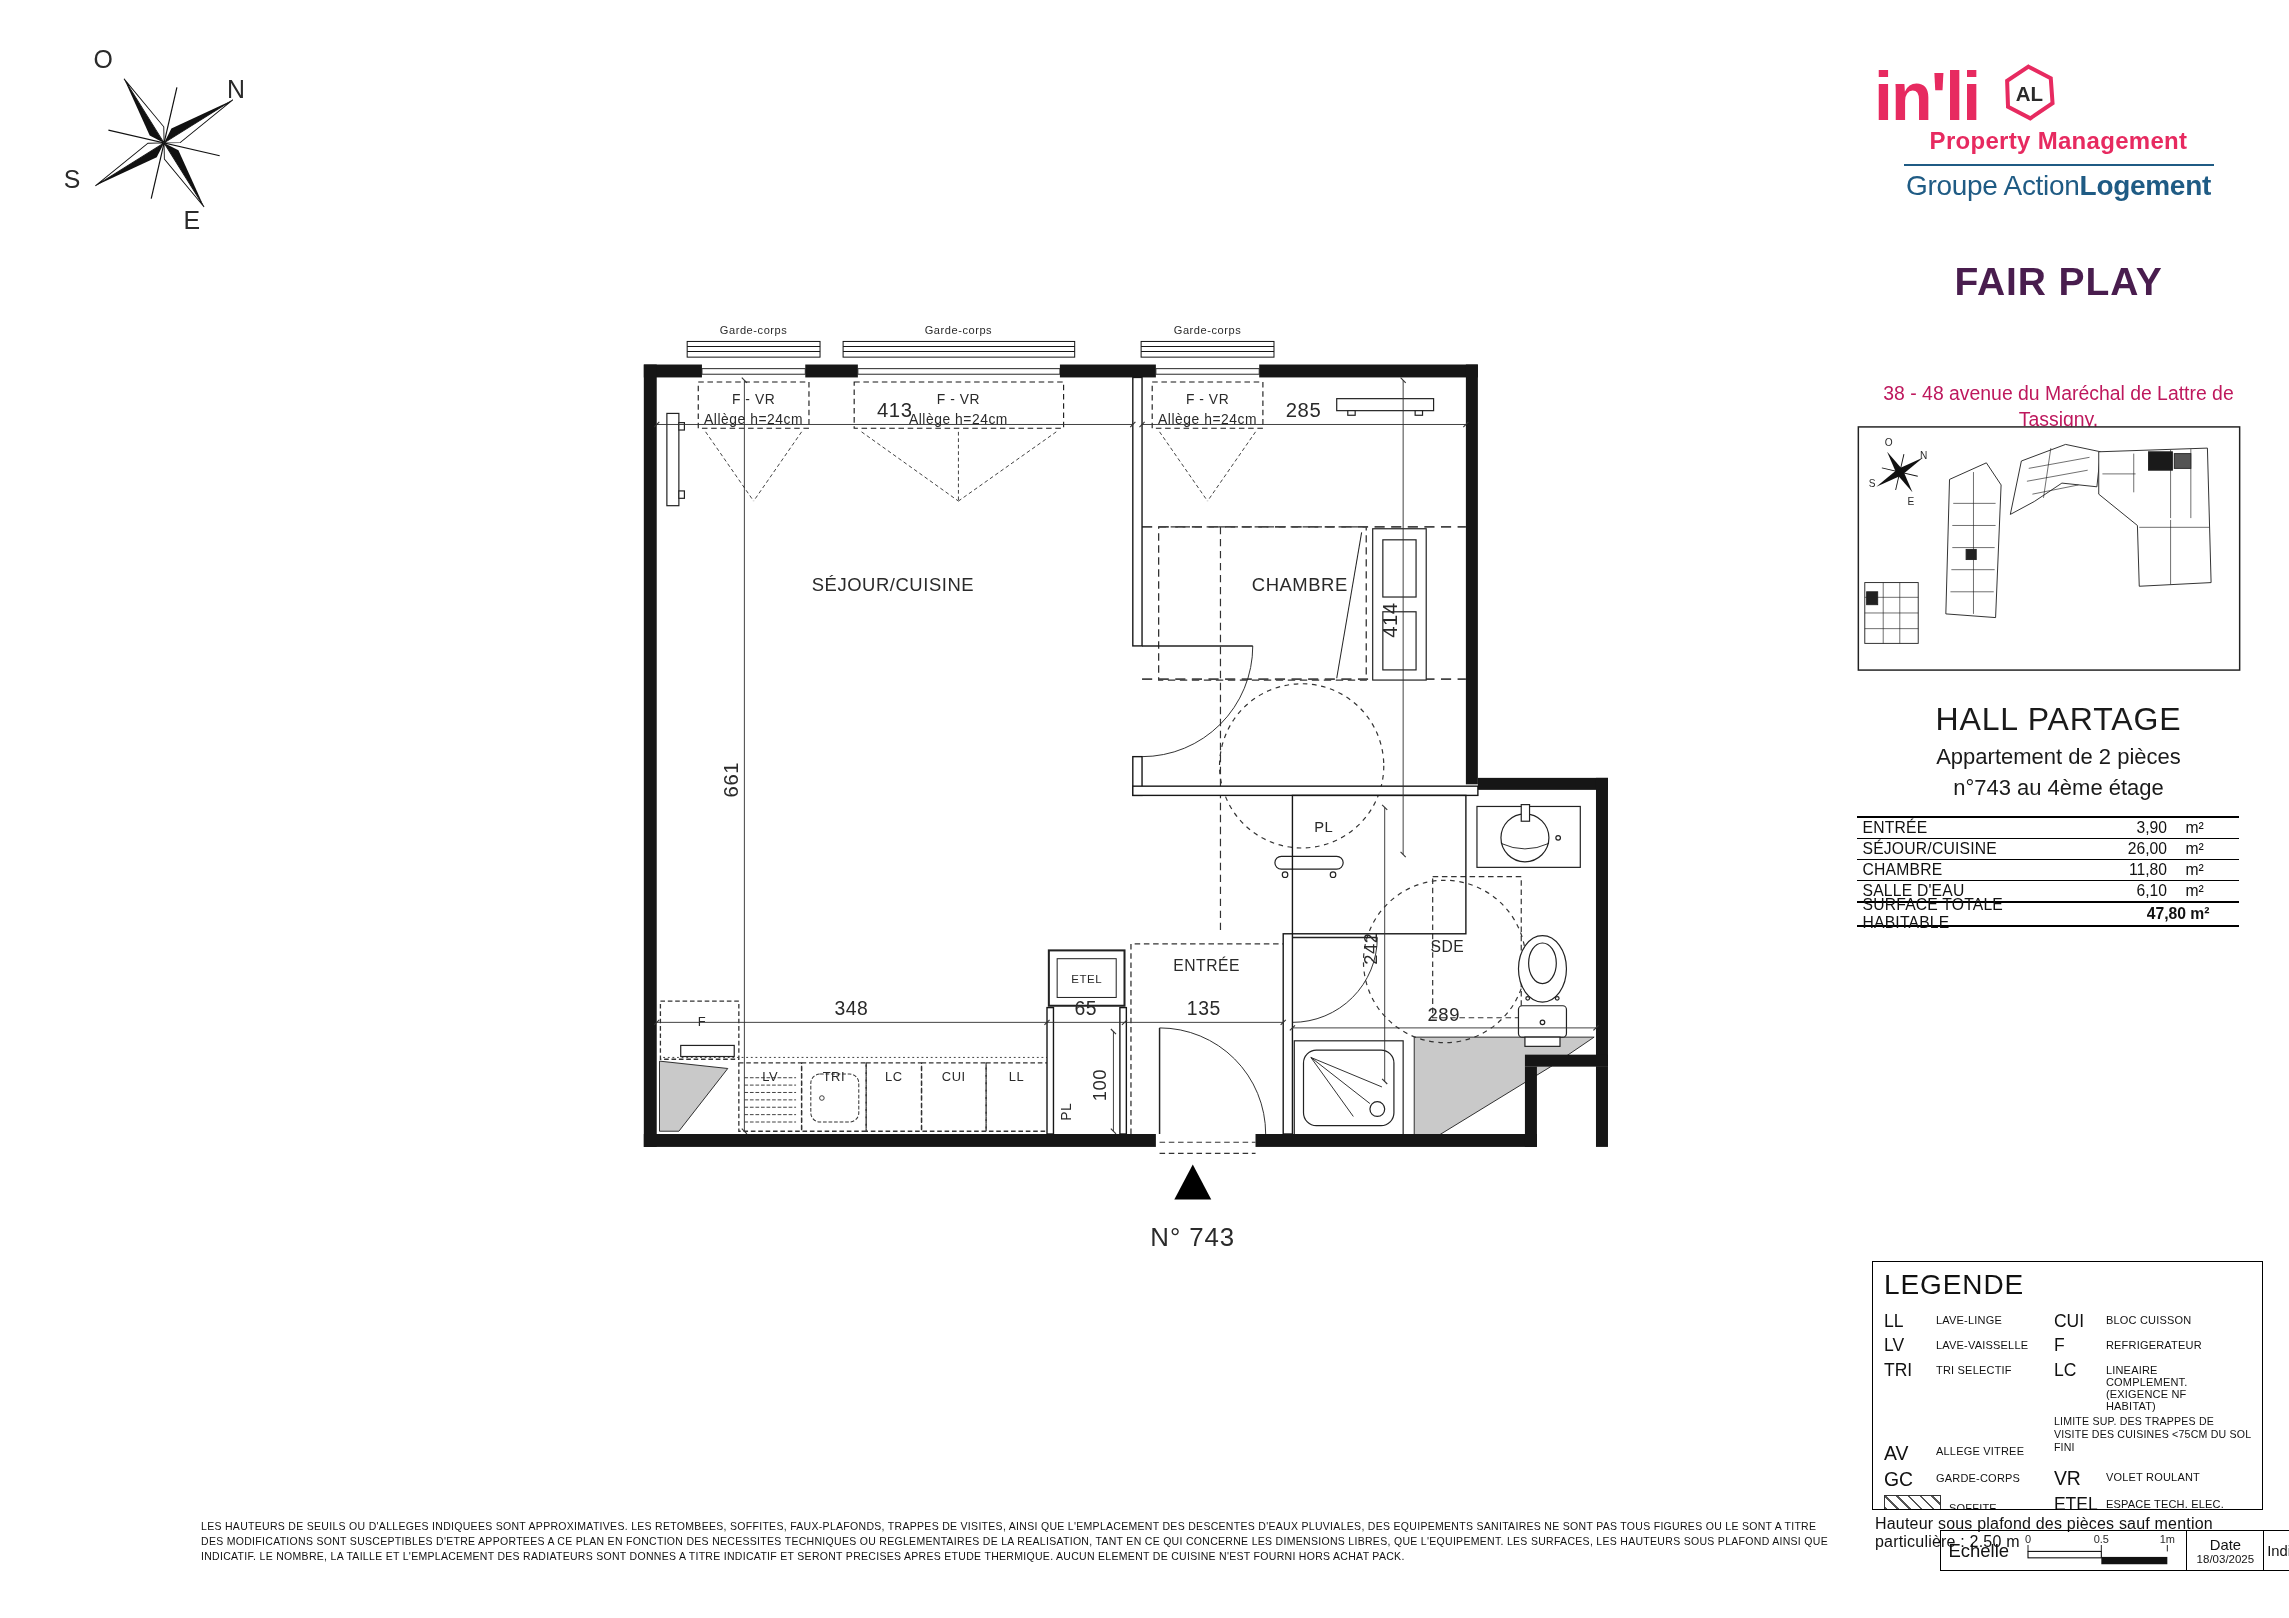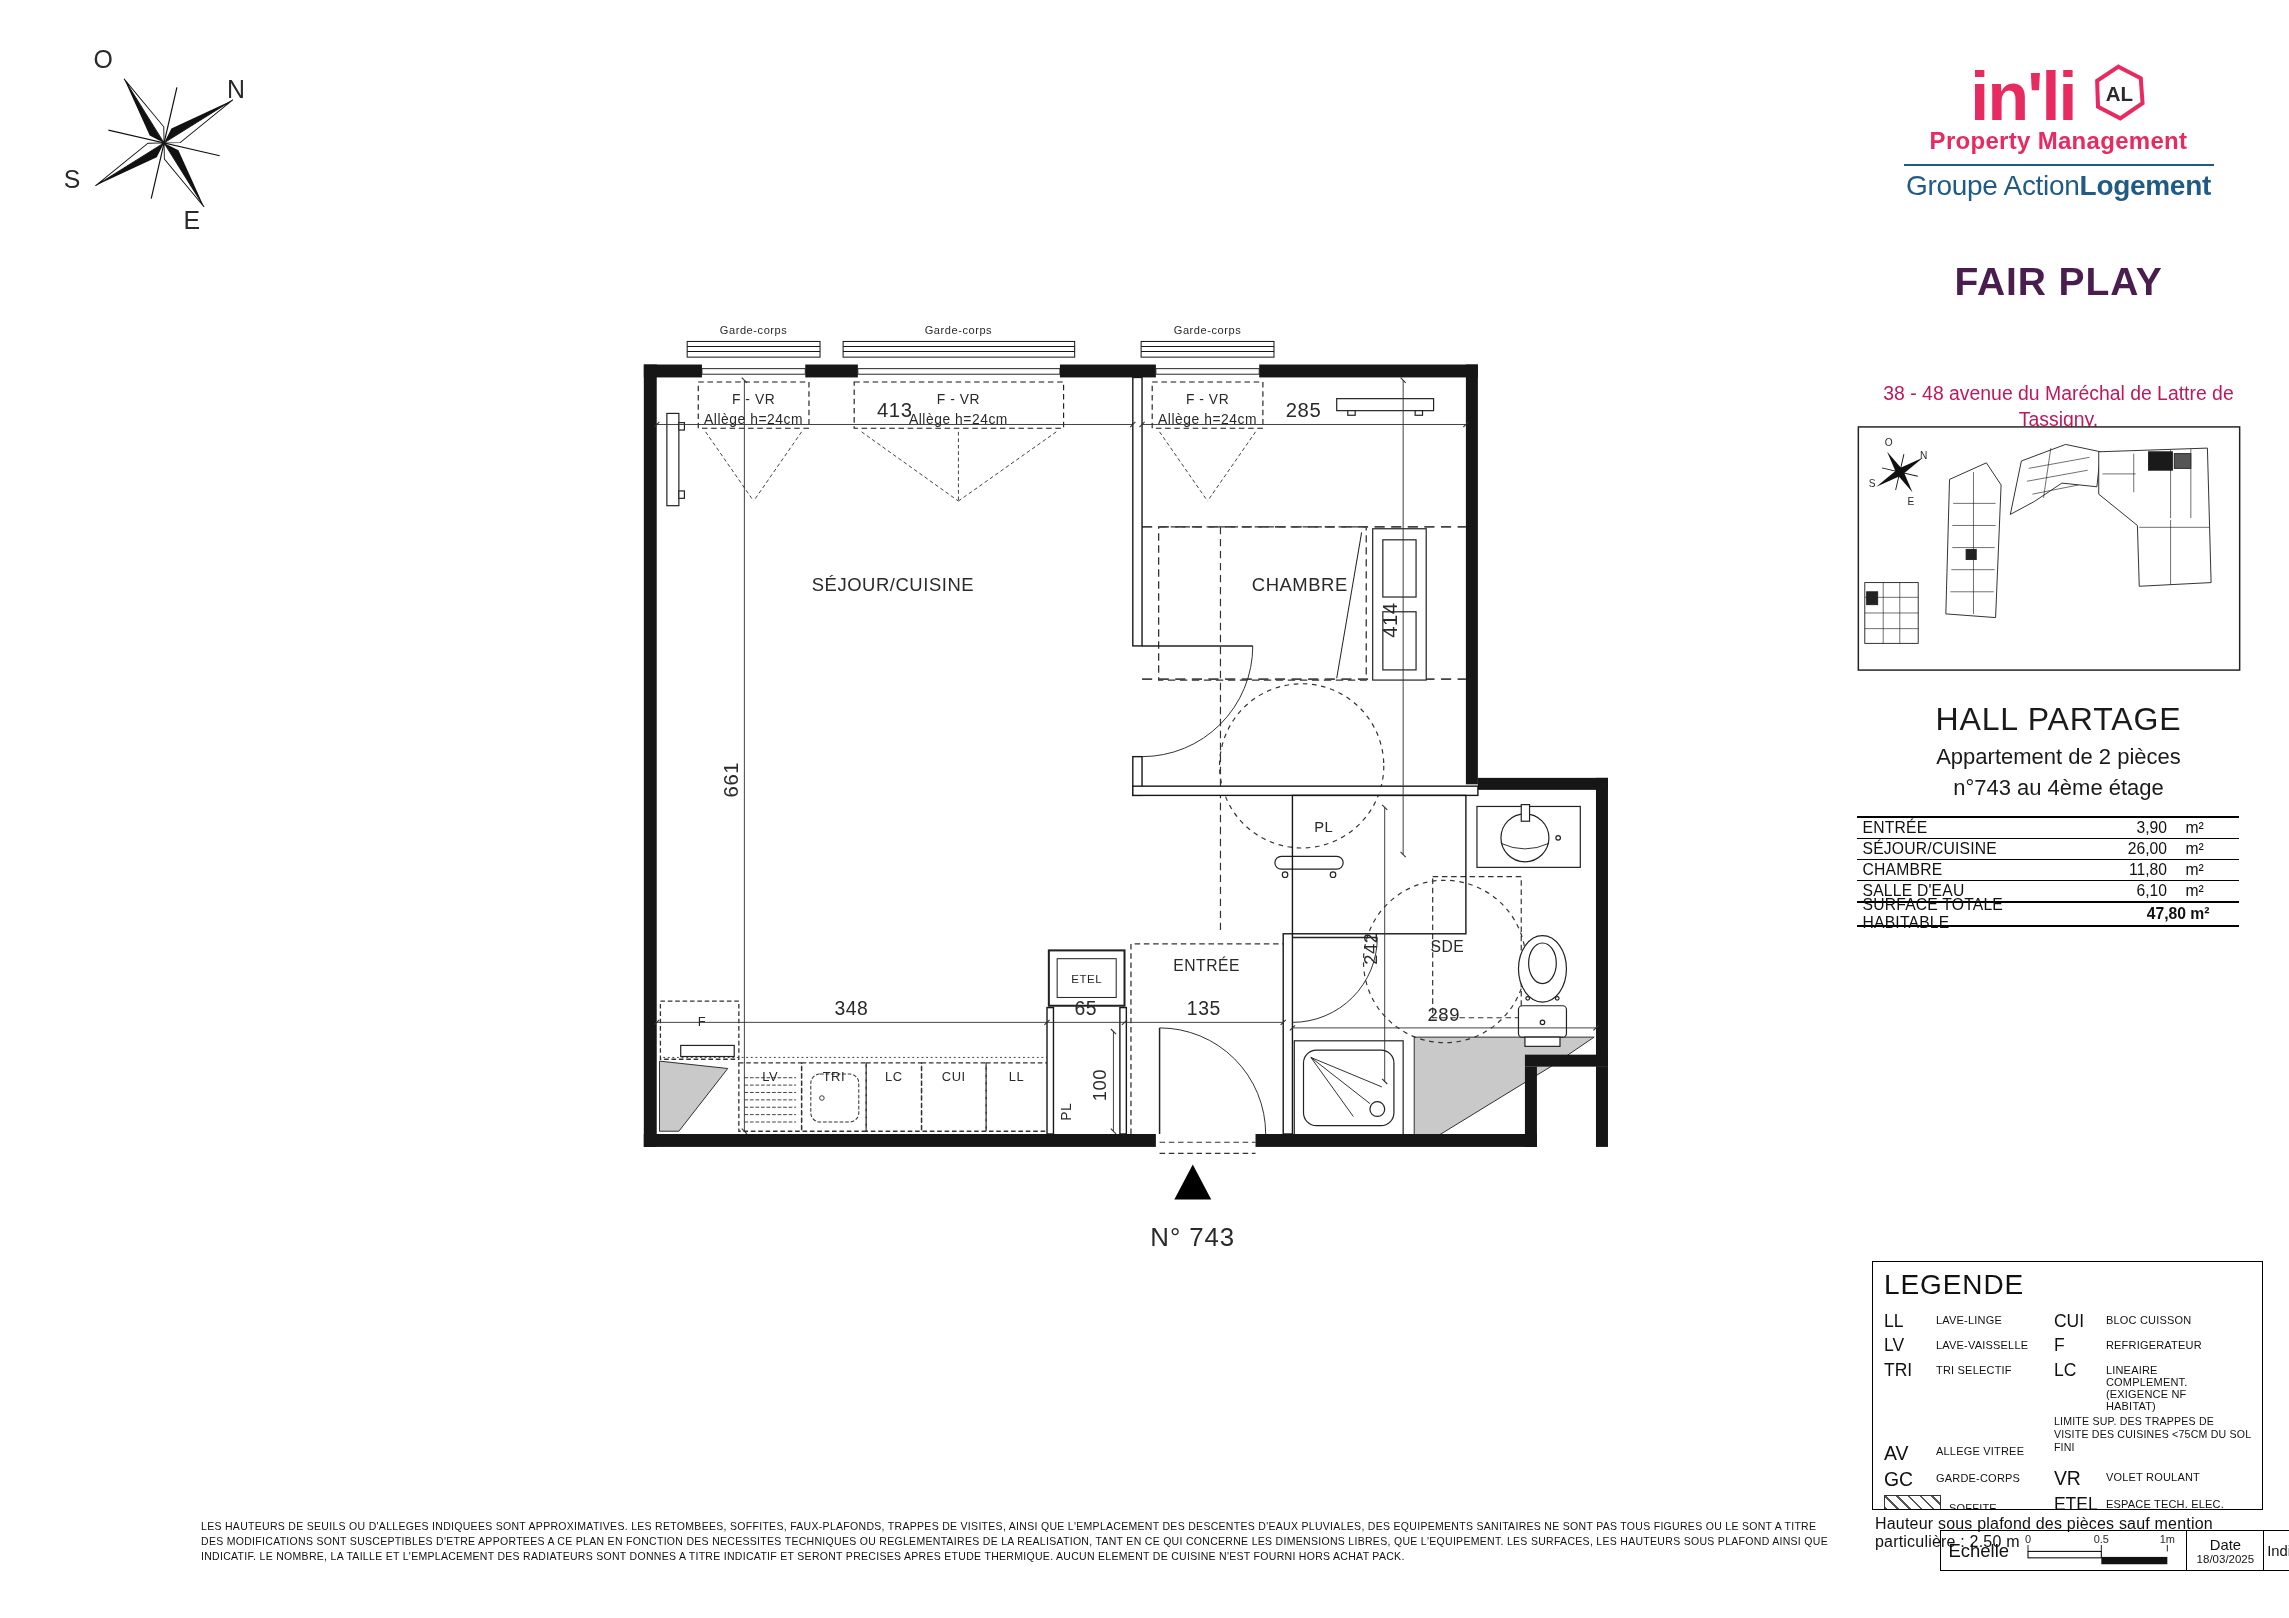--- a/index.html
+++ b/index.html
@@ -2,21 +2,21 @@
 <html style="font-size:14.8px"><head>
 <meta charset="utf-8">
 <style>
   html,body{margin:0;padding:0;background:#fff;}
   .page{position:relative;width:2290px;height:1619px;background:#fff;font-family:"Liberation Sans",sans-serif;overflow:hidden;color:#111;}
   .abs{position:absolute;}
   svg text{font-family:"Liberation Sans",sans-serif;fill:#2a2a2a;}
   .plan-txt{letter-spacing:.6px;}
   
   .logo-block{left:1874px;top:61px;width:369px;text-align:center;}
-  .inli-row{display:flex;justify-content:center;align-items:flex-start;gap:14px;}
+  .inli-row{display:flex;justify-content:flex-start;align-items:flex-start;gap:21px;}
   .inli-brand{font-size:68px;font-weight:bold;letter-spacing:-1.8px;line-height:70px;}
   .inli-tag{font-size:24px;font-weight:bold;margin-top:-3.7px;letter-spacing:0.3px;}
   .inli-rule{width:310px;border-top:2.8px solid #1f5b84;margin:8.3px auto 4.6px auto;}
   .inli-group{font-size:28px;color:#1f5b84;font-weight:500;letter-spacing:-0.3px;}
   .inli-group b{font-weight:bold;}
   .fairplay{left:1874px;top:260px;width:369px;text-align:center;font-size:39px;font-weight:bold;letter-spacing:0.9px;}
   .address{left:1846px;top:380px;width:425px;text-align:center;font-size:19.4px;line-height:26px;color:#be185d;}
   
   .hall{left:1846px;top:701px;width:425px;text-align:center;}
   .hall-name{font-size:32px;letter-spacing:0.9px;color:#1a1a1a;}

